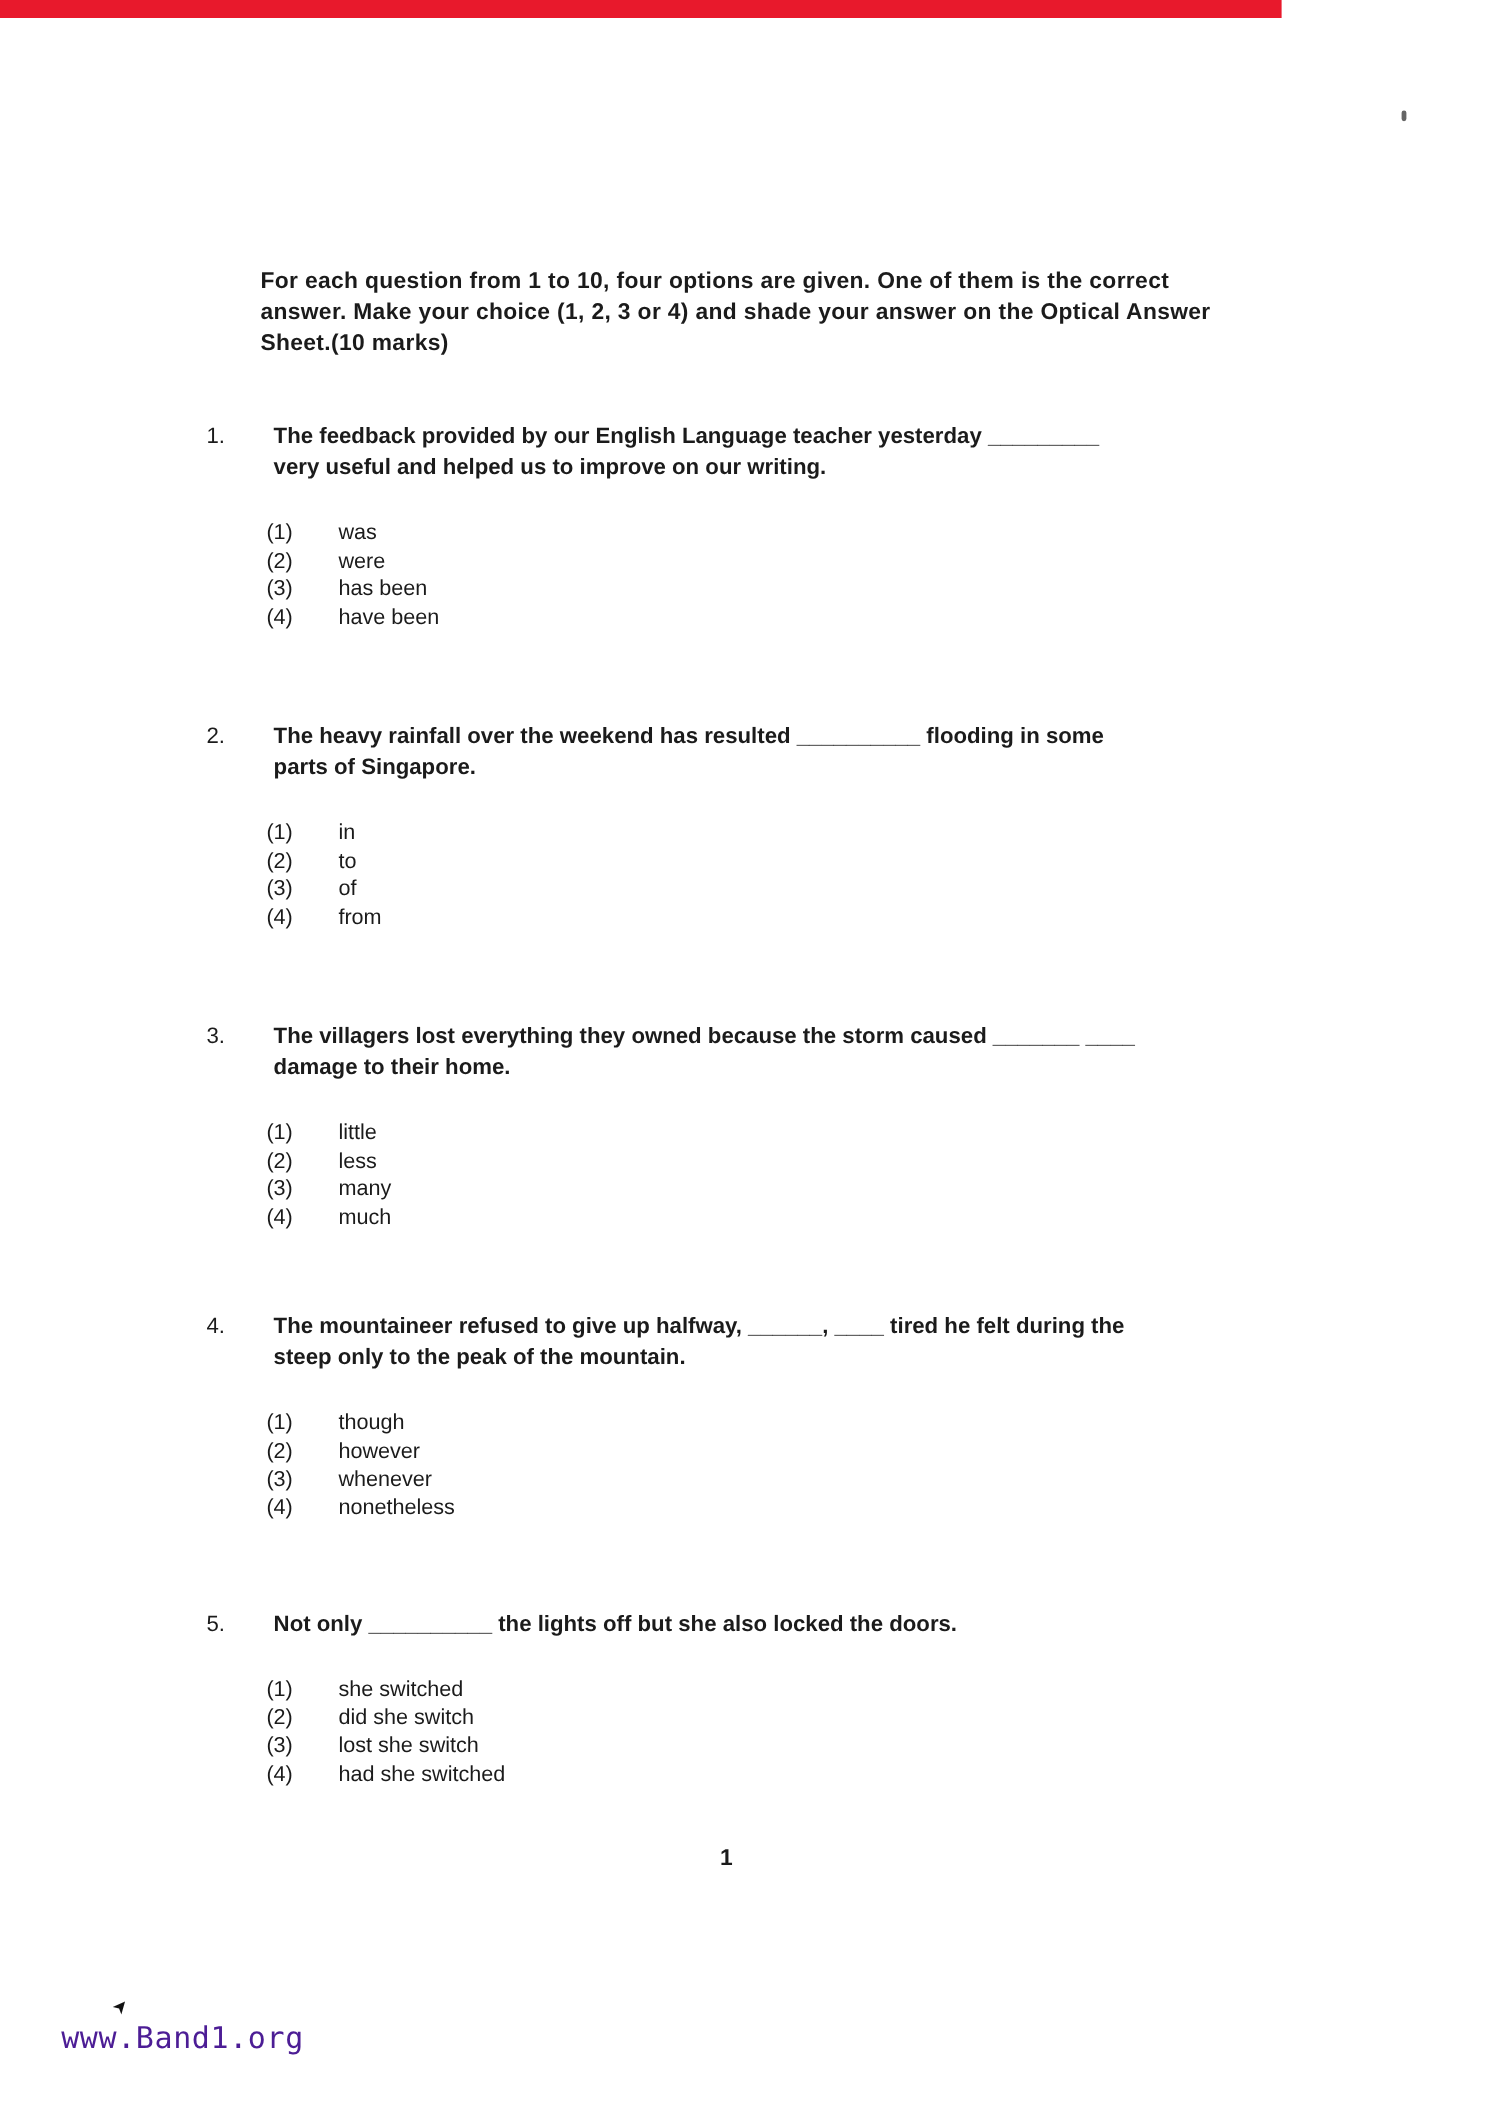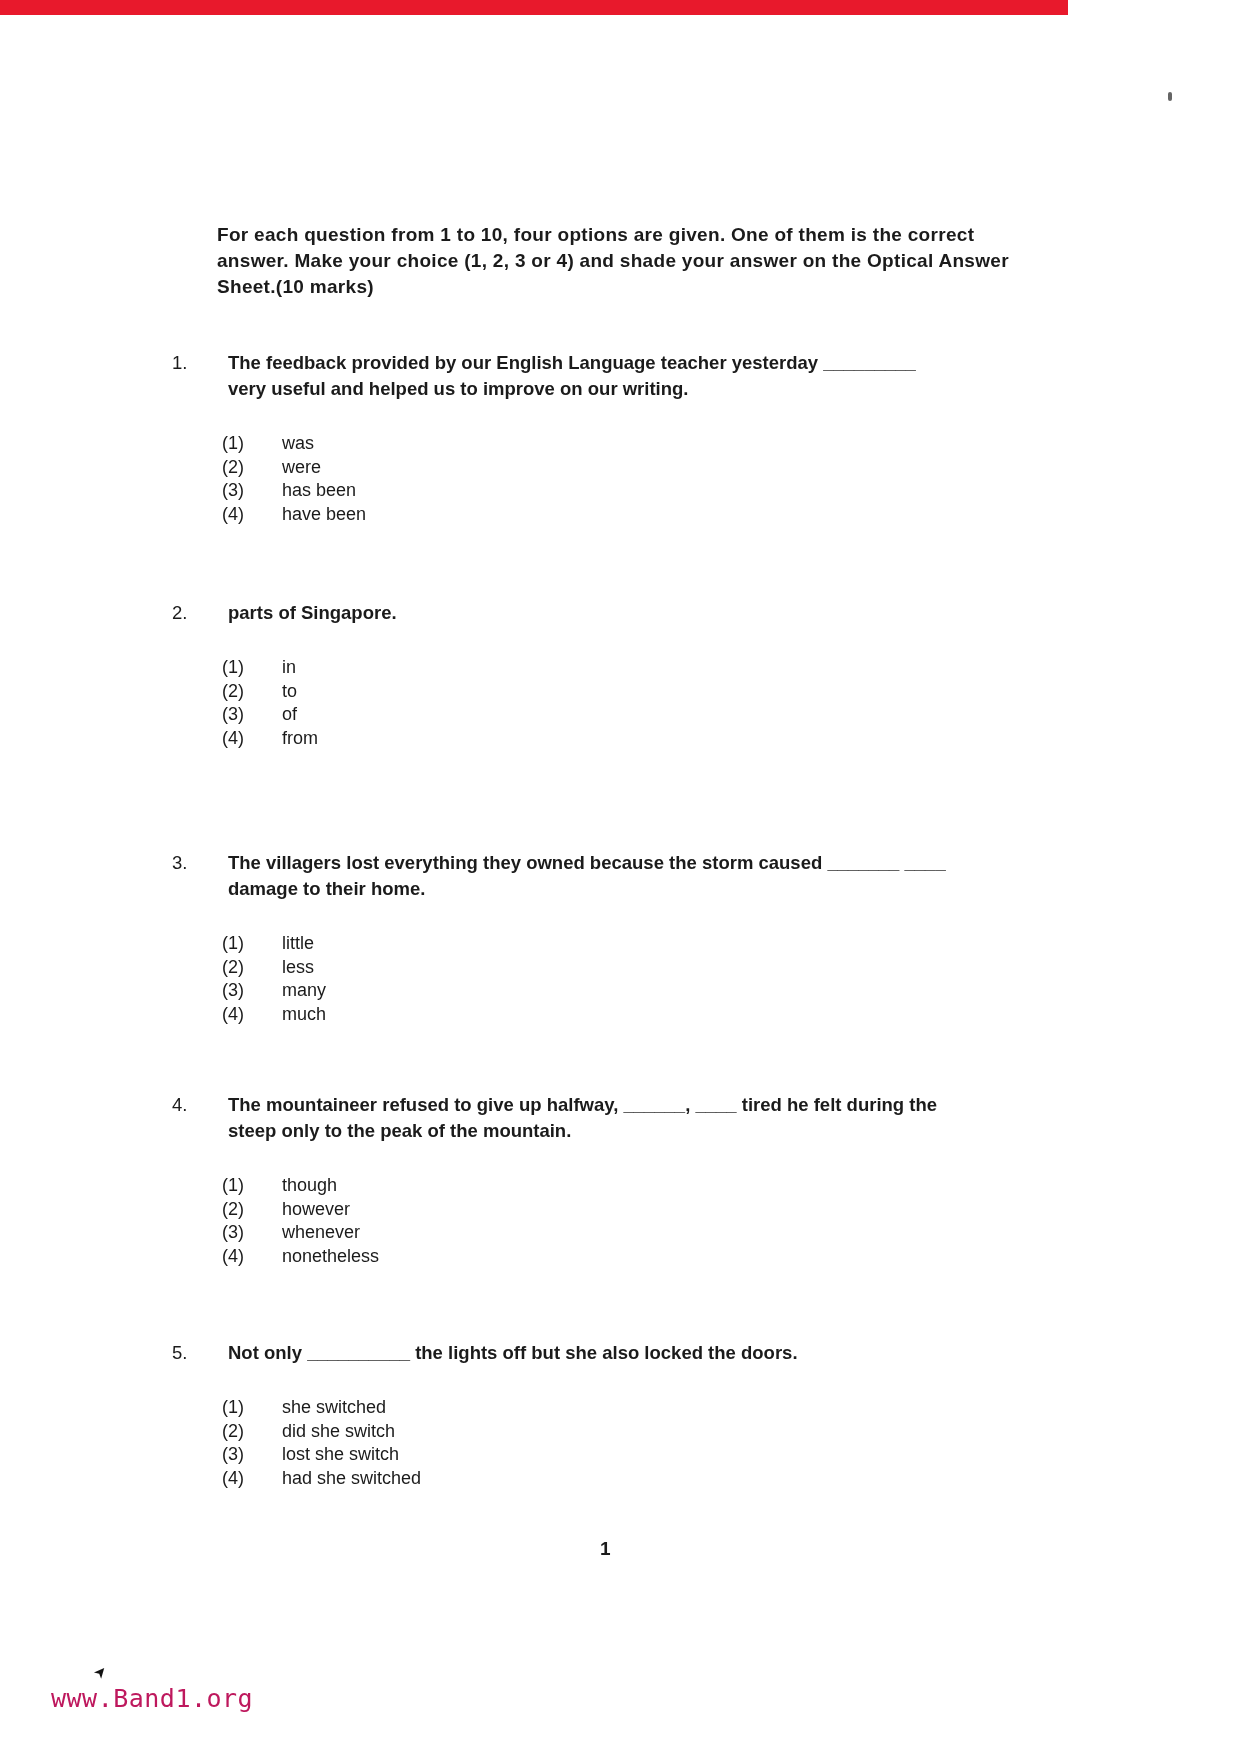--- a/index.html
+++ b/index.html
@@ -66,21 +66,21 @@
   #q5 { top: 1340px; }
 
   .page-number {
     position: absolute; left: 600px; top: 1538px;
     font-size: 19px; font-weight: bold;
   }
 
   .watermark {
     position: absolute; left: 51px; top: 1684px;
     font-family: "DejaVu Sans Mono", monospace;
-    font-size: 25px; color: #be185d;
+    font-size: 25px; color: #4c1d95;
     letter-spacing: .5px;
   }
   .cursor-arrow {
     position: absolute; left: 94px; top: 1663px;
     font-size: 15px; color: #111;
     transform: rotate(-49deg);
     display: inline-block;
   }
 </style>
 </head>
@@ -123,20 +123,21 @@
       <span class="opt-num">(4)</span>
       <span class="opt-label">have been</span>
     </div>
   </div>
 </div>
 
 <div class="question" id="q2">
   <div class="q-top">
     <div class="q-num">2.</div>
     <div class="q-stem">
+      <div class="stem-line">The heavy rainfall over the weekend has resulted __________ flooding in some</div>
       <div class="stem-line">parts of Singapore.</div>
     </div>
   </div>
   <div class="options">
     <div class="opt-row">
       <span class="opt-num">(1)</span>
       <span class="opt-label">in</span>
     </div>
     <div class="opt-row">
       <span class="opt-num">(2)</span>

